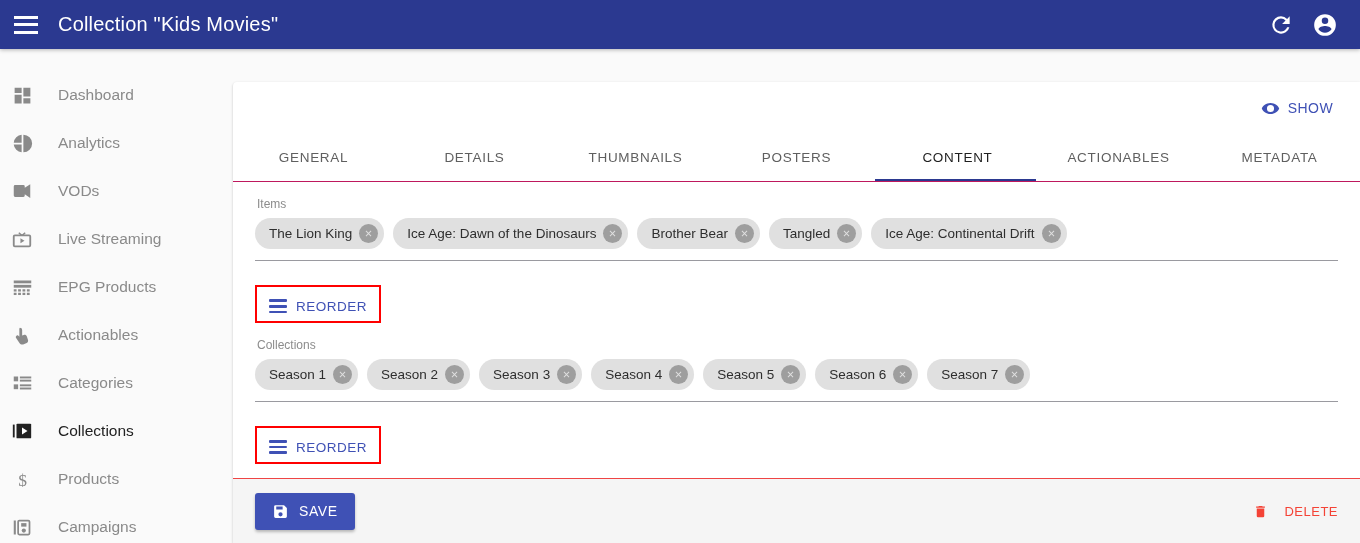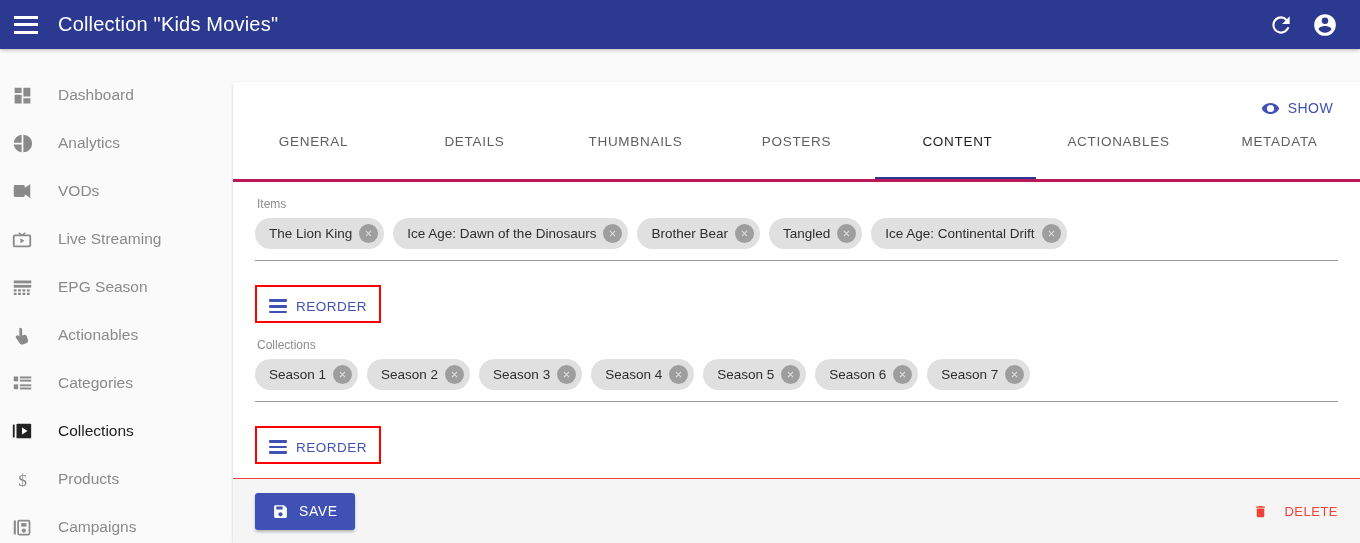--- a/index.html
+++ b/index.html
@@ -78,23 +78,23 @@
   .show-btn {
     display: flex; align-items: center; gap: 8px;
     color: #3f51b5; font-size: 14px; font-weight: 500; letter-spacing: .4px;
     cursor: pointer; background: none; border: none;
     font-family: "Liberation Sans", sans-serif;
   }
 
   
   .tabs {
     position: relative;
-    display: flex; align-items: flex-start;
+    display: flex; align-items: center;
     height: 48px;
-    border-bottom: 3px solid #be185d;
+    border-bottom: 1px solid #be185d;
   }
   .tab {
     flex: 1 1 0;
     display: flex; align-items: center; justify-content: center;
     font-size: 13.5px; letter-spacing: .7px;
     color: #5f5f5f; cursor: pointer;
     font-weight: 400;
     text-transform: uppercase;
   }
   .tab.active { color: #1f1f1f; font-weight: 500; }
@@ -240,21 +240,21 @@
         <rect x="2" y="14" width="3.2" height="2.6" fill="#8a8a8a"></rect>
         <rect x="7" y="14" width="3.2" height="2.6" fill="#8a8a8a"></rect>
         <rect x="12" y="14" width="3.2" height="2.6" fill="#8a8a8a"></rect>
         <rect x="17" y="14" width="3.2" height="2.6" fill="#8a8a8a"></rect>
         <rect x="2" y="18" width="3.2" height="2.6" fill="#8a8a8a"></rect>
         <rect x="7" y="18" width="3.2" height="2.6" fill="#8a8a8a"></rect>
         <rect x="12" y="18" width="3.2" height="2.6" fill="#8a8a8a"></rect>
         <rect x="17" y="18" width="3.2" height="2.6" fill="#8a8a8a"></rect>
       </svg>
     </span>
-    <span class="nav-label">EPG Season</span>
+    <span class="nav-label">EPG Products</span>
   </div>
 
   <div class="nav-item">
     <span class="nav-icon">
       <svg width="21" height="21" viewBox="0 0 24 24">
           <path fill="#8a8a8a" d="M9 3a2.6 2.6 0 0 1 2.6 2.6V12l1.8-.6c1.5-.5 3.1.3 3.6 1.8l1.3 4c.4 1.3-.2 2.7-1.5 3.3l-3.3 1.4c-1.8.8-3.9.2-5-1.4l-3.8-5.6c-.6-.9-.4-2.1.5-2.7.8-.6 1.9-.4 2.5.3l.7.9V5.6A2.6 2.6 0 0 1 9 3z"></path>
         </svg>
     </span>
     <span class="nav-label">Actionables</span>
   </div>

